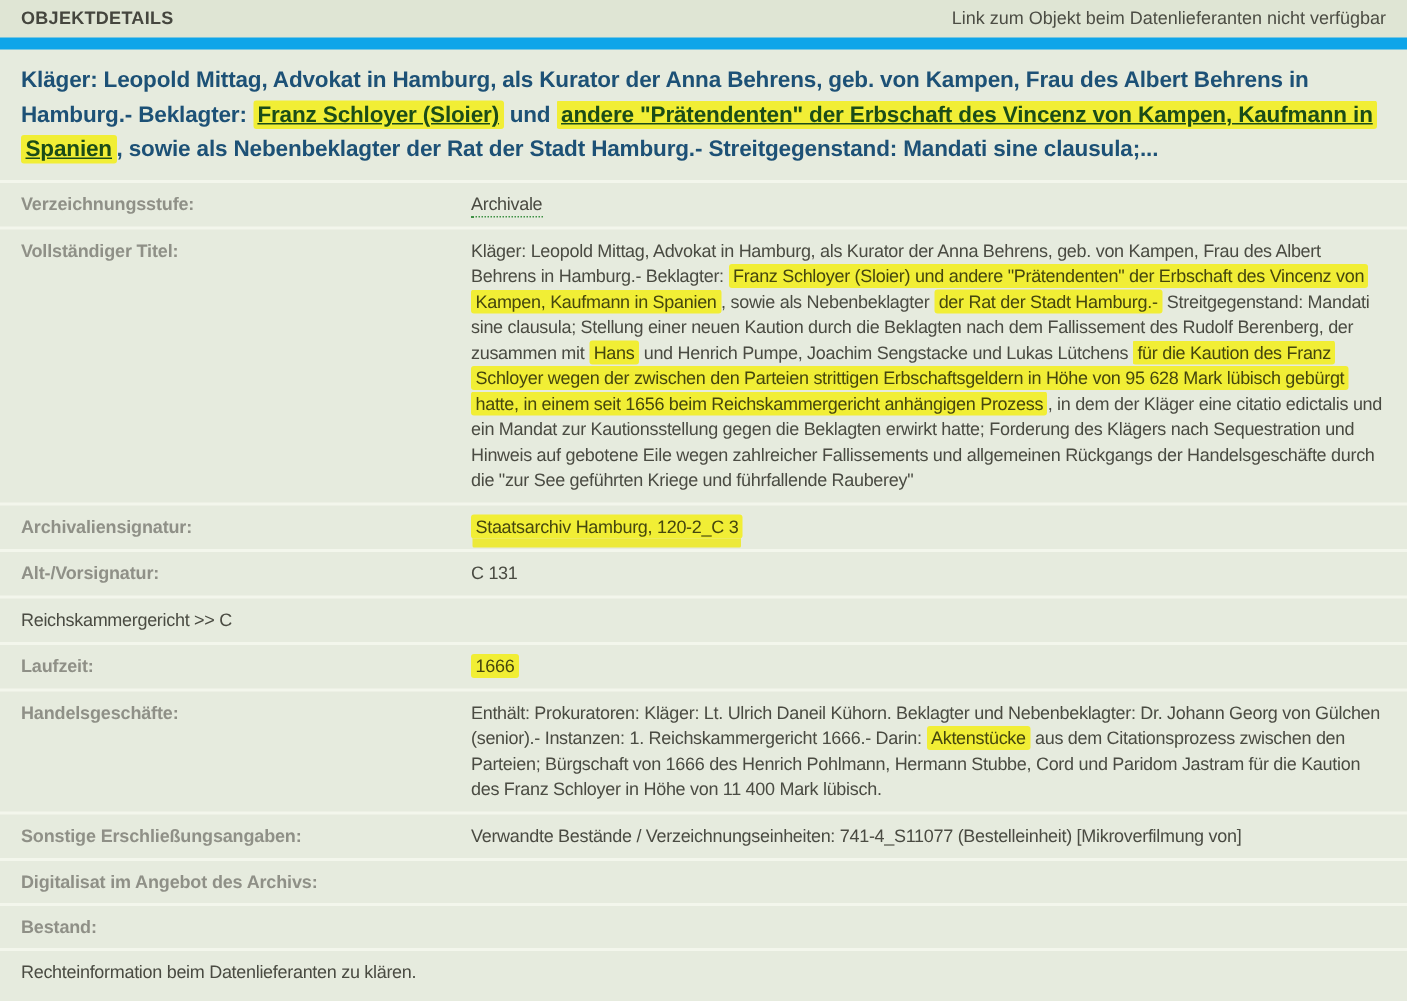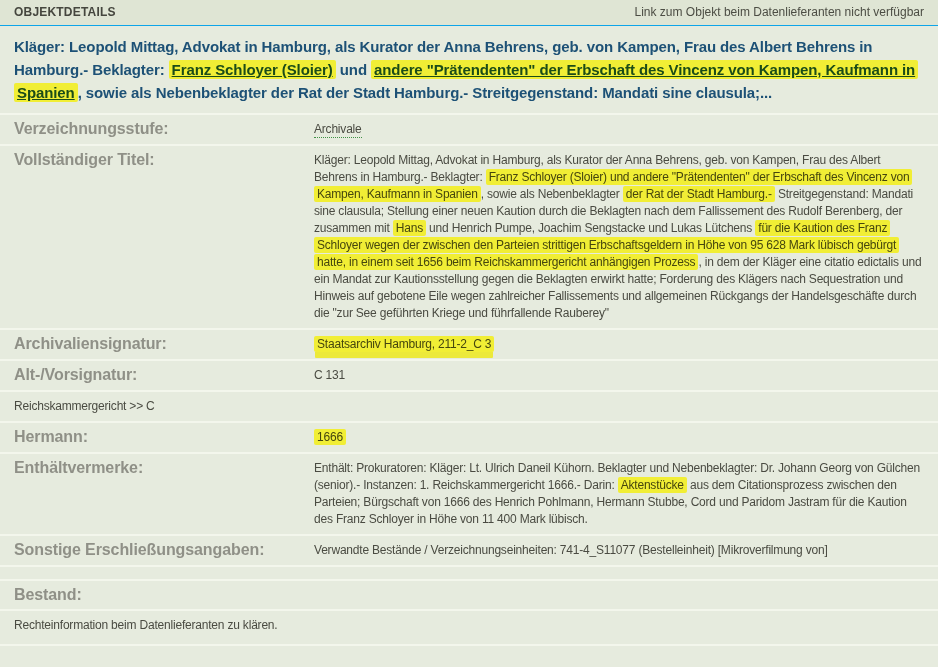--- a/index.html
+++ b/index.html
@@ -8,21 +8,21 @@
     background:#e6ebde;
     font-family:"Liberation Sans", sans-serif;
     color:#4a4b42;
     -webkit-font-smoothing:antialiased;
   }
   
   .topbar{
     display:flex;justify-content:space-between;align-items:center;
     background:#dfe5d4;
     padding:5px 14px 6px 14px;
-    border-bottom:1px solid #0ea5e9;
+    border-bottom:8px solid #0ea5e9;
   }
   .topbar-title{font-size:12px;font-weight:bold;color:#45463e;letter-spacing:.2px;}
   .topbar-note{font-size:12px;color:#4c4d44;}
   
   .headline{
     margin:0;
     padding:9px 14px 9px 14px;
     font-size:15px;font-weight:bold;
     line-height:23px;
     color:#1d5176;
@@ -42,21 +42,21 @@
   }
   
   .detail-table{}
   .row{
     display:flex;
     padding:6px 14px;
     border-top:2px solid #f3f6ec;
   }
   .label{
     width:300px;flex-shrink:0;
-    font-size:16px;font-weight:bold;color:#8f9087;
+    font-size:12px;font-weight:bold;color:#8f9087;
     letter-spacing:-0.1px;
     line-height:16px;
   }
   .value{
     flex:1;
     font-size:12px;color:#4a4b42;
     line-height:17px;
     letter-spacing:-0.2px;
   }
   .value .hl{color:#45460e;}
@@ -93,48 +93,49 @@
     </div>
   </div>
 
   <div class="row">
     <div class="label">Vollständiger Titel:</div>
     <div class="value"><span>Kläger: Leopold Mittag, Advokat in Hamburg, als Kurator der Anna Behrens, geb. von Kampen, Frau des Albert Behrens in Hamburg.- Beklagter: </span><span class="hl">Franz Schloyer (Sloier) und andere "Prätendenten" der Erbschaft des Vincenz von Kampen, Kaufmann in Spanien</span><span>, sowie als Nebenbeklagter </span><span class="hl">der Rat der Stadt Hamburg.-</span><span> Streitgegenstand: Mandati sine clausula; Stellung einer neuen Kaution durch die Beklagten nach dem Fallissement des Rudolf Berenberg, der zusammen mit </span><span class="hl">Hans</span><span> und Henrich Pumpe, Joachim Sengstacke und Lukas Lütchens </span><span class="hl">für die Kaution des Franz Schloyer wegen der zwischen den Parteien strittigen Erbschaftsgeldern in Höhe von 95 628 Mark lübisch gebürgt hatte, in einem seit 1656 beim Reichskammergericht anhängigen Prozess</span><span>, in dem der Kläger eine citatio edictalis und ein Mandat zur Kautionsstellung gegen die Beklagten erwirkt hatte; Forderung des Klägers nach Sequestration und Hinweis auf gebotene Eile wegen zahlreicher Fallissements und allgemeinen Rückgangs der Handelsgeschäfte durch die "zur See geführten Kriege und führfallende Rauberey"</span></div>
   </div>
 
   <div class="row">
     <div class="label">Archivaliensignatur:</div>
-    <div class="value"><span class="hl hl-under">Staatsarchiv Hamburg, 211-2_C 3</span></div>
+    <div class="value"><span class="hl hl-under">Staatsarchiv Hamburg, 120-2_C 3</span></div>
   </div>
 
   <div class="row">
     <div class="label">Alt-/Vorsignatur:</div>
     <div class="value">C 131</div>
   </div>
 
   <div class="row">
     <div class="value">Reichskammergericht &gt;&gt; C</div>
   </div>
 
   <div class="row">
-    <div class="label">Hermann:</div>
+    <div class="label">Laufzeit:</div>
     <div class="value"><span class="hl">1666</span></div>
   </div>
 
   <div class="row">
-    <div class="label">Enthältvermerke:</div>
+    <div class="label">Handelsgeschäfte:</div>
     <div class="value"><span>Enthält: Prokuratoren: Kläger: Lt. Ulrich Daneil Kühorn. Beklagter und Nebenbeklagter: Dr. Johann Georg von Gülchen (senior).- Instanzen: 1. Reichskammergericht 1666.- Darin: </span><span class="hl">Aktenstücke</span><span> aus dem Citationsprozess zwischen den Parteien; Bürgschaft von 1666 des Henrich Pohlmann, Hermann Stubbe, Cord und Paridom Jastram für die Kaution des Franz Schloyer in Höhe von 11 400 Mark lübisch.</span></div>
   </div>
 
   <div class="row">
     <div class="label">Sonstige Erschließungsangaben:</div>
     <div class="value">Verwandte Bestände / Verzeichnungseinheiten: 741-4_S11077 (Bestelleinheit) [Mikroverfilmung von]</div>
   </div>
 
   <div class="row">
+    <div class="label">Digitalisat im Angebot des Archivs:</div>
   </div>
 
   <div class="row">
     <div class="label">Bestand:</div>
   </div>
 
   <div class="row">
     <div class="value">Rechteinformation beim Datenlieferanten zu klären.</div>
   </div>
 

